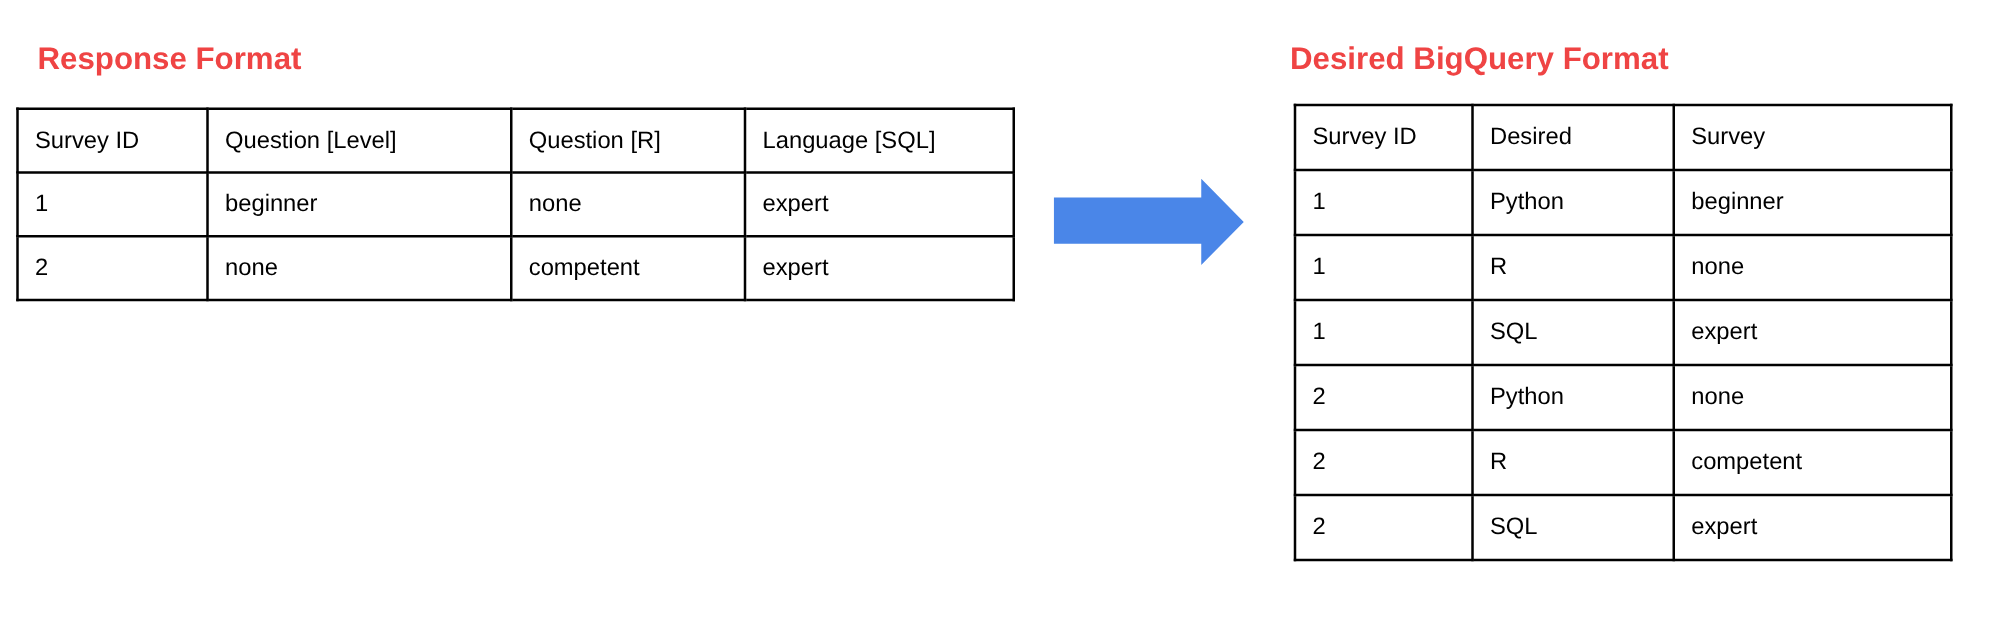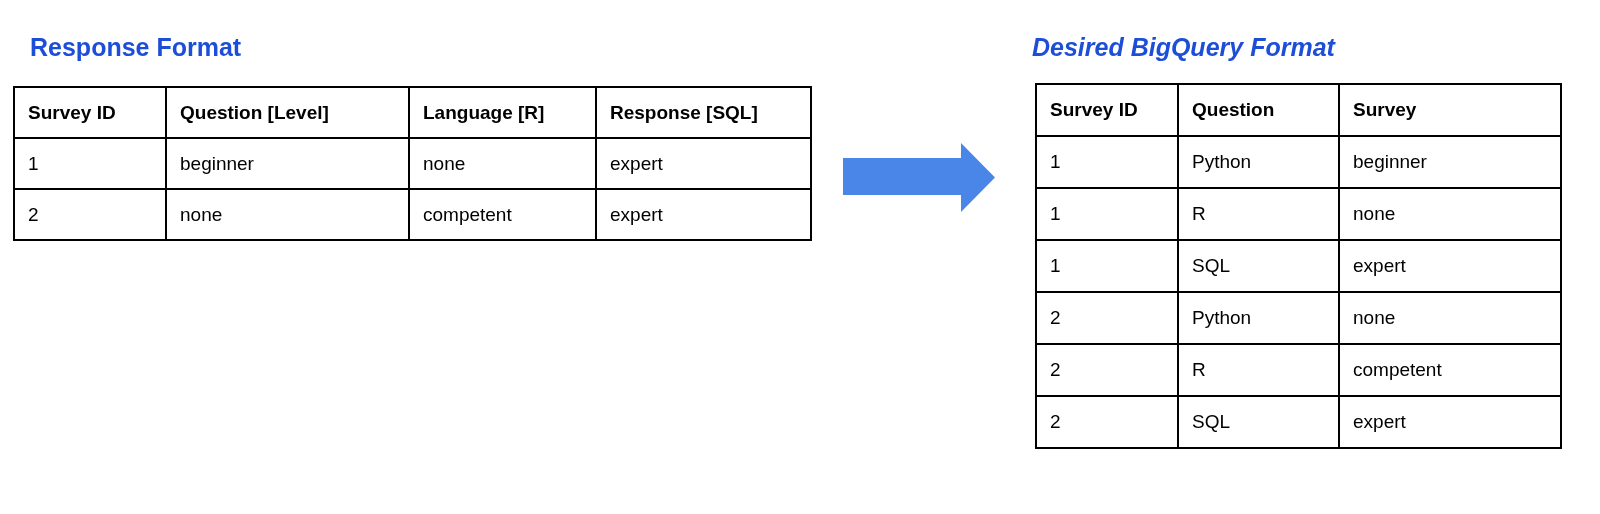--- a/index.html
+++ b/index.html
@@ -12,45 +12,45 @@
     position: relative;
     background: #ffffff;
     font-family: "Liberation Sans", sans-serif;
     color: #000000;
     overflow: hidden;
   }
   .diagram-title {
     position: absolute;
     font-size: 25px;
     font-weight: bold;
-    color: #1d4ed8;
+    color: #ef4444;
     white-space: nowrap;
   }
   #left-title  { left: 30px;  top: 33px; }
-  #right-title { left: 1032px; top: 33px; font-style: italic; }
+  #right-title { left: 1032px; top: 33px; }
 
   table.data-table {
     position: absolute;
     border-collapse: collapse;
     table-layout: fixed;
     background: #ffffff;
   }
   #left-table  { left: 13px;   top: 86px; width: 797px; }
   #right-table { left: 1035px; top: 83px; width: 525px; }
 
   .data-table th, .data-table td {
     border: 2px solid #000000;
     padding: 0 0 0 13px;
     font-size: 19px;
     text-align: left;
     vertical-align: middle;
     overflow: hidden;
     white-space: nowrap;
   }
-  .data-table th { font-weight: bold; }
+  .data-table th { font-weight: normal; }
   .data-table td { font-weight: normal; }
 
   #left-table th, #left-table td  { height: 49px; }
   #right-table th, #right-table td { height: 50px; }
 
   #arrow {
     position: absolute;
     left: 843px;
     top: 143px;
     width: 153px;
@@ -66,22 +66,22 @@
   <colgroup>
     <col style="width:152px">
     <col style="width:243px">
     <col style="width:187px">
     <col style="width:215px">
   </colgroup>
   <thead>
     <tr>
       <th>Survey ID</th>
       <th>Question [Level]</th>
-      <th>Language [R]</th>
-      <th>Response [SQL]</th>
+      <th>Question [R]</th>
+      <th>Language [SQL]</th>
     </tr>
   </thead>
   <tbody>
     <tr>
       <td>1</td>
       <td>beginner</td>
       <td>none</td>
       <td>expert</td>
     </tr>
     <tr>
@@ -101,21 +101,21 @@
 
 <table id="right-table" class="data-table">
   <colgroup>
     <col style="width:142px">
     <col style="width:161px">
     <col style="width:222px">
   </colgroup>
   <thead>
     <tr>
       <th>Survey ID</th>
-      <th>Question</th>
+      <th>Desired</th>
       <th>Survey</th>
     </tr>
   </thead>
   <tbody>
     <tr>
       <td>1</td>
       <td>Python</td>
       <td>beginner</td>
     </tr>
     <tr>

